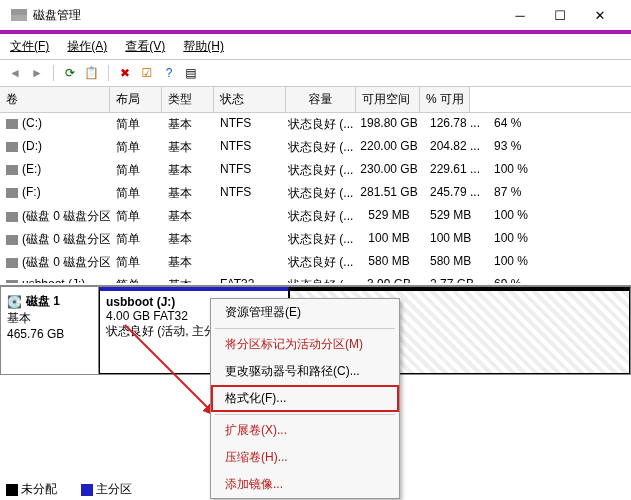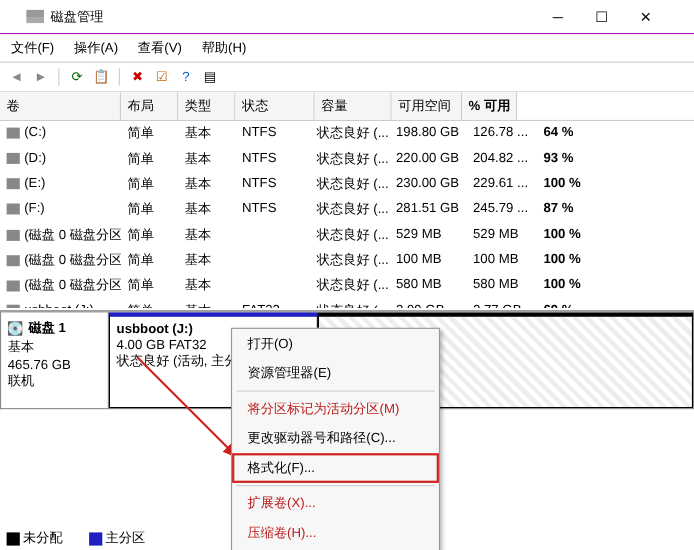--- a/index.html
+++ b/index.html
@@ -1,33 +1,33 @@
 <!DOCTYPE html>
 <html><head>
 <meta charset="utf-8">
 <style>
 * { margin: 0; padding: 0; box-sizing: border-box; font-family: "Microsoft YaHei", "SimSun", sans-serif; font-size: 12px; }
 body { background: #fff; width: 631px; height: 500px; overflow: hidden; }
-.titlebar { display: flex; align-items: center; padding: 6px 24px; border-bottom: 1px solid #a21caf; }
+.titlebar { display: flex; align-items: center; padding: 6px 11px; border-bottom: 4px solid #a21caf; }
 .titlebar-icon { width: 16px; height: 12px; background: linear-gradient(#999 0 50%, #aaa 50% 100%); margin-right: 6px; }
 .titlebar-title { flex: 1; }
 .win-controls { display: flex; gap: 0; }
 .win-btn { width: 40px; height: 18px; display: flex; align-items: center; justify-content: center; font-size: 13px; }
-.menubar { display: flex; padding: 2px 6px; gap: 10px; border-bottom: 1px solid #ccc; }
+.menubar { display: flex; padding: 2px 6px; gap: 10px; border-bottom: 1px solid #ccc; text-decoration: underline; }
 .menubar span { padding: 2px 4px; }
 .toolbar { display: flex; align-items: center; padding: 4px 6px; gap: 4px; border-bottom: 1px solid #ccc; }
 .tool-icon { width: 18px; height: 18px; display: flex; align-items: center; justify-content: center; }
 .sep { width: 1px; height: 16px; background: #ccc; margin: 0 3px; }
 .table-header { display: flex; background: #fff; border-bottom: 1px solid #ccc; }
 .th { padding: 4px 6px; border-right: 1px solid #ccc; background: #f5f5f5; white-space: nowrap; overflow: hidden; }
 .table-body { height: 170px; overflow: auto; }
 .tr { display: flex; padding: 1px 0; }
 .td { padding: 2px 6px; white-space: nowrap; overflow: hidden; }
 .c0 { width: 110px; } .c1 { width: 52px; } .c2 { width: 52px; } .c3 { width: 68px; }
-.c4 { width: 72px; } .c5 { width: 70px; } .c6 { width: 64px; } .c7 { width: 50px; font-weight: bold; }
+.c4 { width: 72px; } .c5 { width: 70px; text-align: center; } .c6 { width: 64px; } .c7 { width: 50px; }
 .vol-icon { display: inline-block; width: 12px; height: 10px; background: #888; margin-right: 4px; vertical-align: middle; }
 .disk-panel { border-top: 1px solid #888; margin-top: 2px; padding: 0; display: flex; height: 90px; }
 .disk-info { width: 98px; padding: 6px; border: 1px solid #888; border-right: none; }
 .disk-info .hdr { display: flex; align-items: center; gap: 4px; }
 .disk-layout { flex: 1; display: flex; border: 1px solid #888; position: relative; }
 .part-box { border: 1px solid #000; border-top: 4px solid #2020c0; padding: 4px 6px; font-size: 11px; position: relative; }
 .part-box.used { width: 190px; }
 .part-box.free { flex: 1; border-top: 4px solid #000; background: repeating-linear-gradient(45deg, #fff 0 4px, #eee 4px 8px); }
 .context-menu { position: absolute; left: 210px; top: 298px; width: 190px; background: #f7f7f7; border: 1px solid #999; box-shadow: 2px 2px 4px rgba(0,0,0,0.3); z-index: 10; }
 .menu-item { padding: 5px 14px; }
@@ -165,21 +165,20 @@
   </div>
 
 <div class="disk-panel">
   <div class="disk-info">
     <div class="hdr">
         <span>💽</span>
         <b>磁盘 1</b>
       </div>
     <div>基本</div>
     <div>465.76 GB</div>
-    <div>联机</div>
   </div>
   <div class="disk-layout">
     <div class="part-box used">
       <b>usbboot  (J:)</b><br>
       <span>4.00 GB FAT32</span><br>
       <span>状态良好 (活动, 主分区</span>
     </div>
     <div class="part-box free"></div>
   </div>
 </div>
@@ -187,21 +186,20 @@
 <svg class="arrow" width="110" height="110">
   <defs>
       <marker id="ah" markerWidth="8" markerHeight="8" refX="6" refY="3" orient="auto">
         <path d="M0,0 L7,3 L0,6 Z" fill="#d02020"></path>
       </marker>
     </defs>
   <line x1="5" y1="5" x2="95" y2="95" stroke="#d02020" stroke-width="2" marker-end="url(#ah)"></line>
 </svg>
 
 <div class="context-menu">
-  <div class="menu-item">打开(O)</div>
   <div class="menu-item">资源管理器(E)</div>
   <div class="menu-sep"></div>
   <div class="menu-item disabled">将分区标记为活动分区(M)</div>
   <div class="menu-item">更改驱动器号和路径(C)...</div>
   <div class="menu-item hot">格式化(F)...</div>
   <div class="menu-sep"></div>
   <div class="menu-item disabled">扩展卷(X)...</div>
   <div class="menu-item disabled">压缩卷(H)...</div>
   <div class="menu-item disabled">添加镜像...</div>
 

